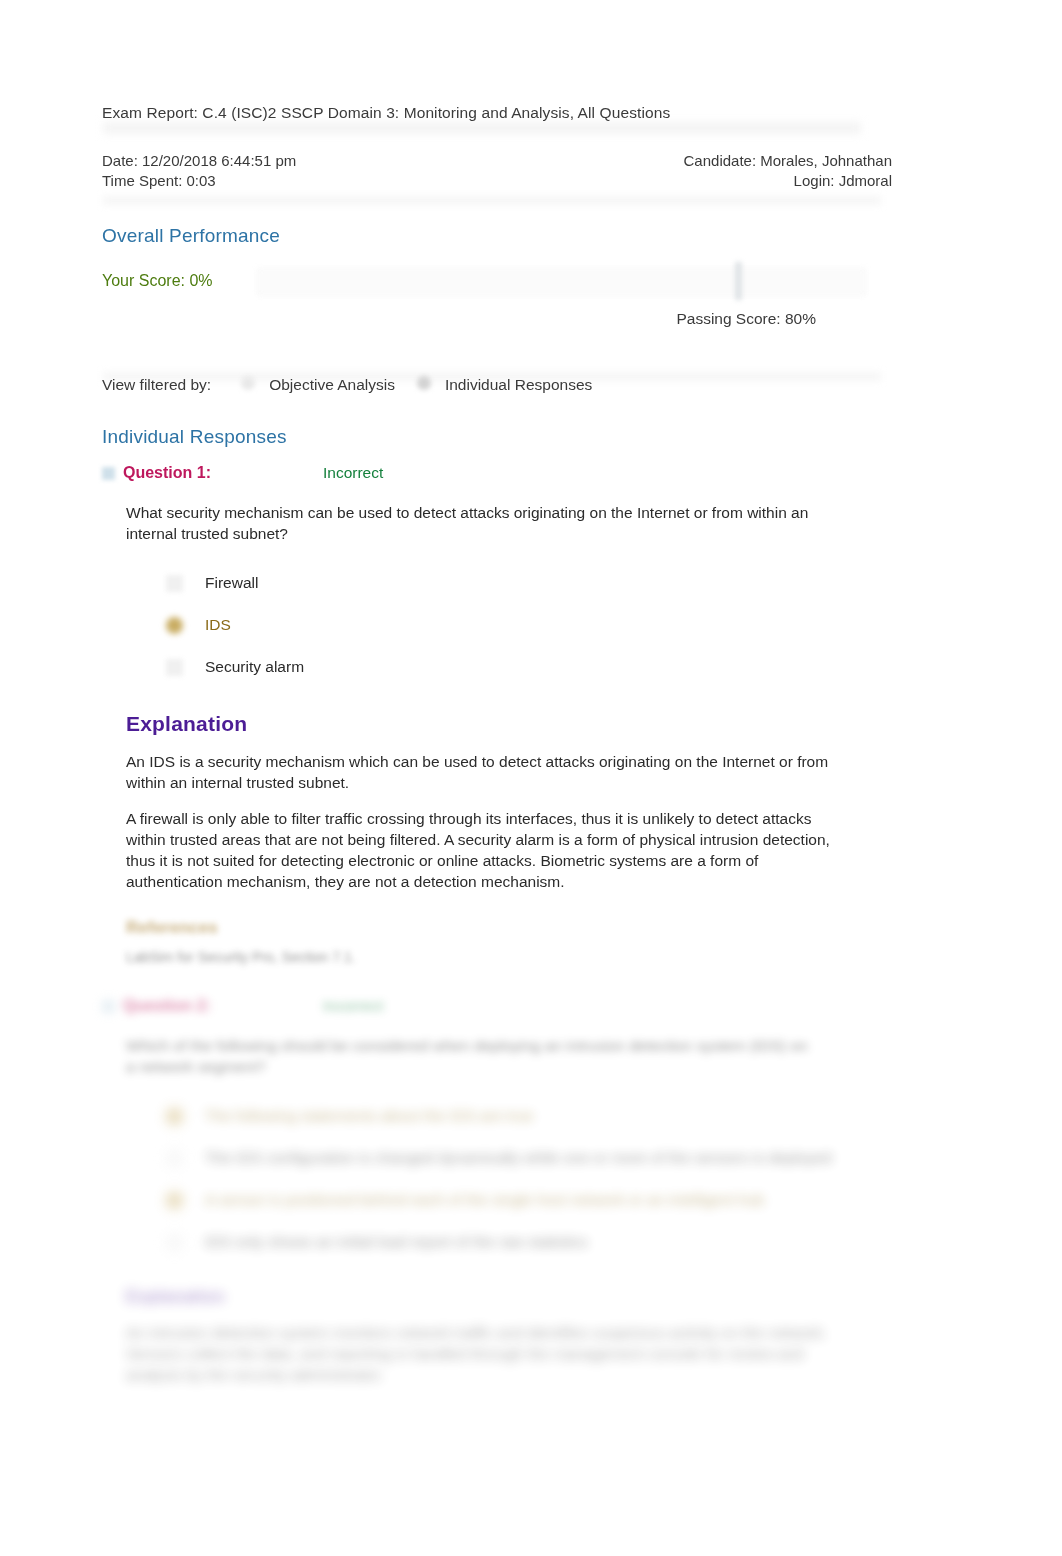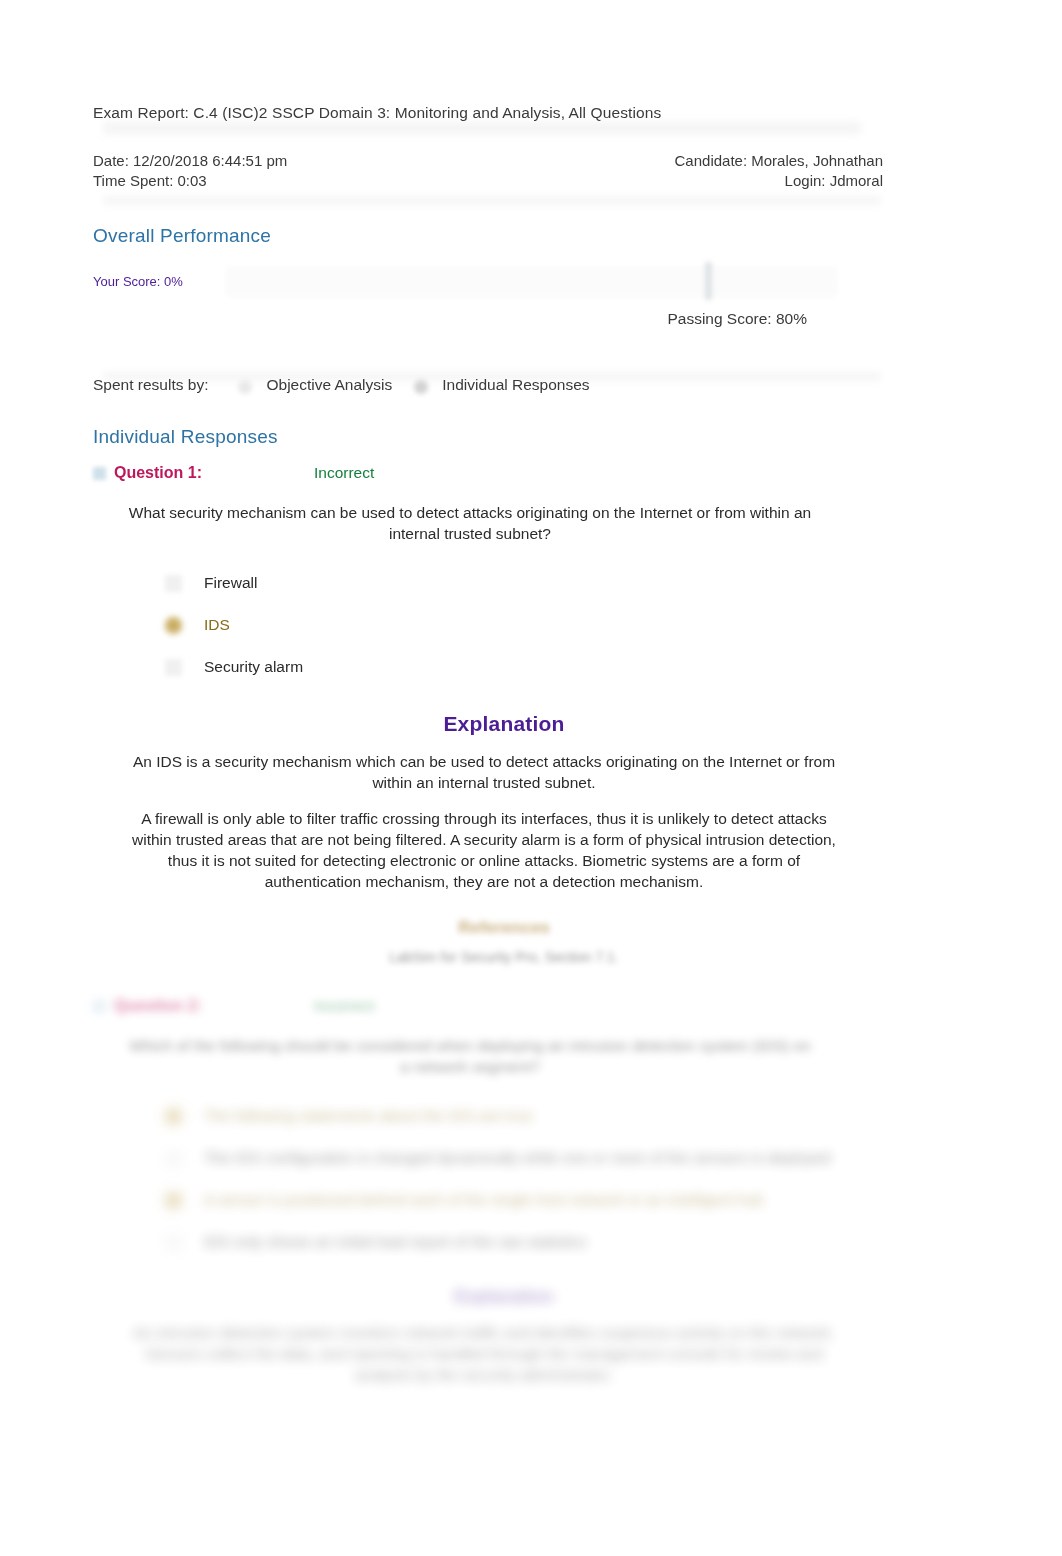--- a/index.html
+++ b/index.html
@@ -12,21 +12,21 @@
     height: 1556px;
     position: relative;
     overflow: hidden;
     font-family: "Liberation Sans", sans-serif;
     color: #2b2b2b;
     -webkit-font-smoothing: antialiased;
   }
 
   .page {
     position: absolute;
-    left: 93px;
+    left: 102px;
     top: 0;
     width: 790px;
   }
 
   
   .report-title {
     font-size: 15.5px;
     color: #3a3a3a;
     padding-top: 103px;
     letter-spacing: 0.1px;
@@ -57,22 +57,22 @@
   }
 
   
   .score-row {
     margin-top: 19px;
     display: flex;
     align-items: center;
     height: 30px;
   }
   .score-label {
-    font-size: 13px;
-    color: #4c1d95;
+    font-size: 16px;
+    color: #4d7c0f;
     white-space: nowrap;
   }
   .score-bar-wrap {
     position: relative;
     margin-left: 44px;
     width: 607px;
     height: 30px;
   }
   .score-track {
     position: absolute;
@@ -110,21 +110,21 @@
     margin-top: 44px;
     display: flex;
     align-items: center;
     font-size: 15.5px;
     color: #3a3a3a;
     height: 26px;
   }
   .viewby-label { margin-right: 30px; }
   .radio-opt {
     display: flex;
-    align-items: flex-end;
+    align-items: flex-start;
     margin-right: 22px;
   }
   .radio-dot {
     width: 14px; height: 14px;
     border-radius: 50%;
     background: #e9e9e9;
     margin-right: 14px;
     filter: blur(2.4px);
   }
   .radio-dot.sel { background: #d3d3d3; }
@@ -147,21 +147,21 @@
     font-size: 16px;
     font-weight: bold;
     color: #be185d;
     width: 200px;
   }
   .q-status {
     font-size: 15.5px;
     color: #15803d;
   }
 
-  .q-body { margin-left: 32px; margin-top: 16px; text-align: center; }
+  .q-body { margin-left: 24px; margin-top: 16px; }
 
   .q-text {
     font-size: 15.5px;
     color: #2b2b2b;
     line-height: 21px;
     max-width: 690px;
   }
 
   .answers { margin-top: 18px; margin-left: 40px; }
   .answer {
@@ -267,21 +267,21 @@
     <span class="score-label">Your Score:  0%</span>
     <span class="score-bar-wrap">
       <span class="score-track"></span>
       <span class="score-fill"></span>
       <span class="score-marker"></span>
     </span>
   </div>
   <div class="passing-row">Passing Score: 80%</div>
 
   <div class="viewby-row">
-    <span class="viewby-label">Spent results by:</span>
+    <span class="viewby-label">View filtered by:</span>
 
     <span class="radio-opt">
       <span class="radio-dot"></span>
       <span>Objective Analysis</span>
     </span>
 
     <span class="radio-opt">
       <span class="radio-dot sel"></span>
       <span>Individual Responses</span>
     </span>

